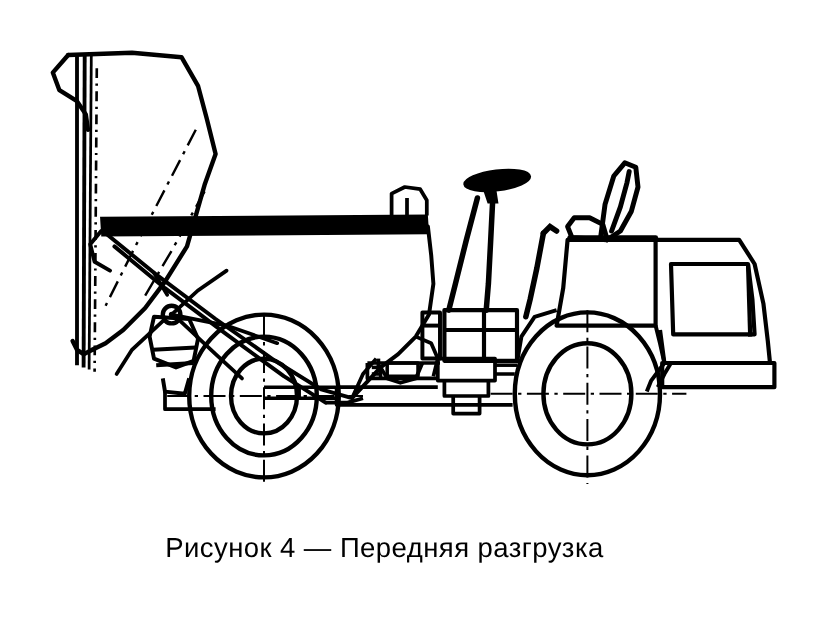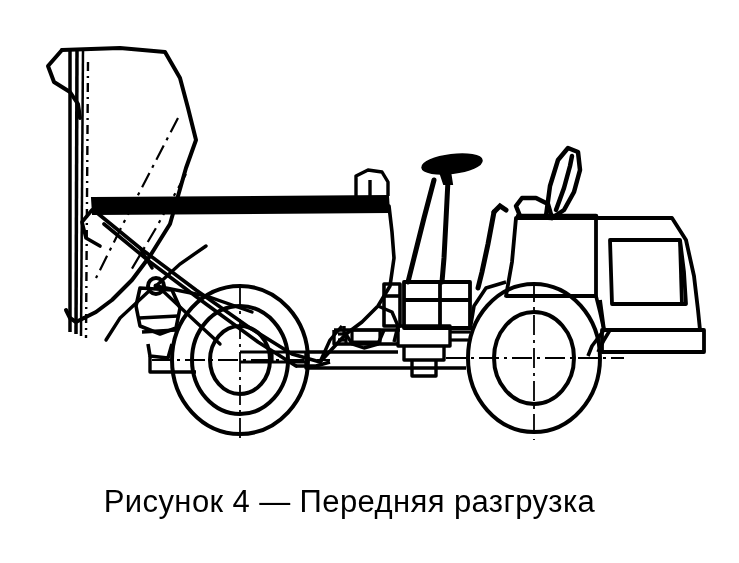--- a/index.html
+++ b/index.html
@@ -28,21 +28,21 @@
     height: 480px;
     display: block;
   }
   #figure-caption {
     position: absolute;
     left: 0;
     top: 484px;
     width: 699px;
     text-align: center;
     font-family: "Liberation Sans", sans-serif;
-    font-size: 31px;
+    font-size: 25px;
     font-weight: 400;
     letter-spacing: 0.4px;
     color: #000000;
     white-space: nowrap;
   }
 </style>
 </head>
 <body>
 
 <div id="figure-root">

